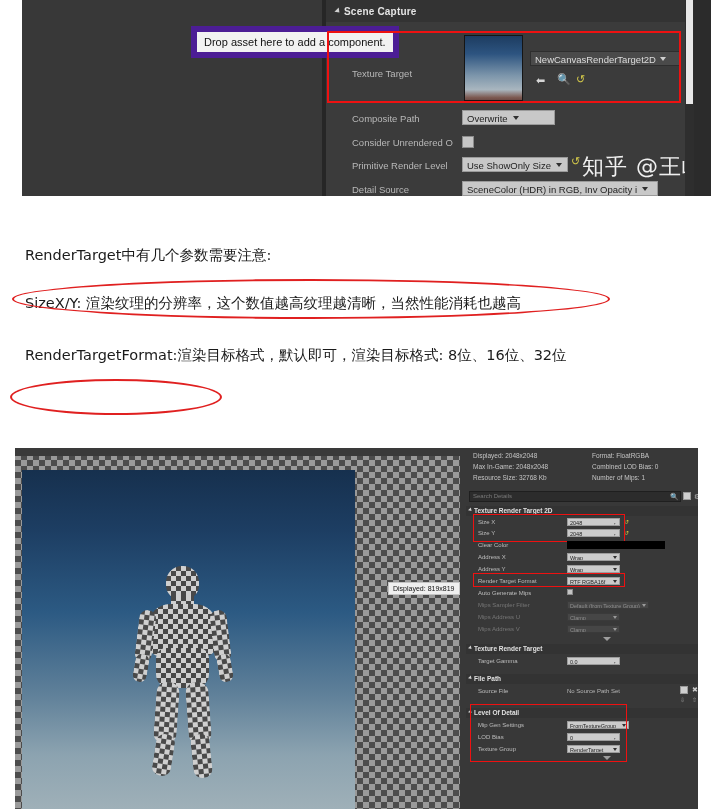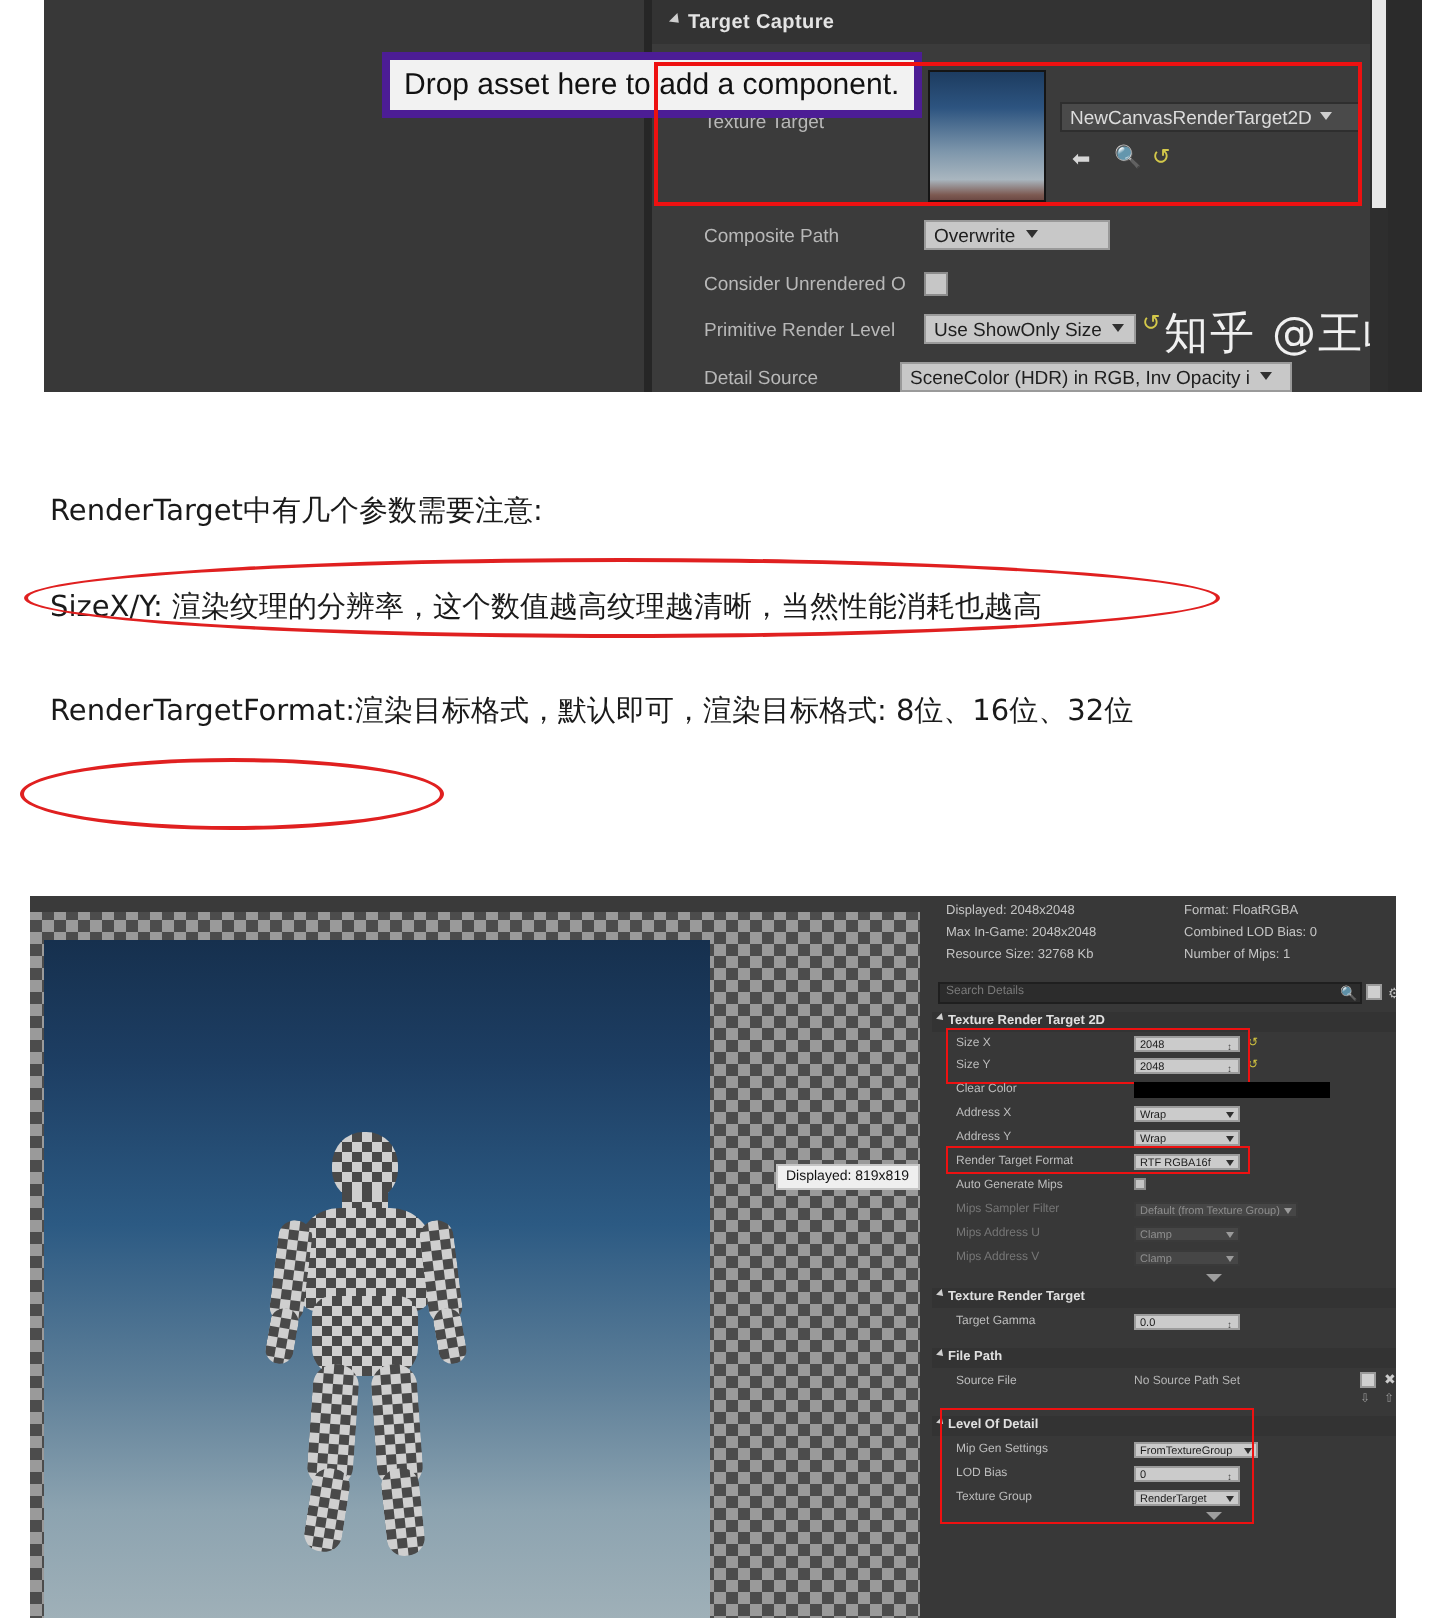--- a/index.html
+++ b/index.html
@@ -74,22 +74,22 @@
     border-left:3.5px solid transparent;border-right:3.5px solid transparent;
     border-top:4px solid #303030; margin-left:5px; vertical-align:2px;
   }
   .checkbox-sq{
     position:absolute; width:12px;height:12px;background:#c6c6c6;
     border:1px solid #8c8c8c; box-sizing:border-box;
   }
 
   .tooltip-box{
     position:absolute; background:#f2f2f2; color:#111;
-    font-size:15px; padding:4px 7px; white-space:nowrap;
-    border:4px solid #4c1d95;
+    font-size:11px; padding:4px 7px; white-space:nowrap;
+    border:6px solid #4c1d95;
   }
 
   .tgt-thumb{
     position:absolute; width:59px;height:66px;
     background:linear-gradient(to bottom,#1d3c60 0%,#2d5480 28%,#7d96ab 62%,#a9b6bf 84%,#7d5a52 96%,#6d4a44 100%);
     border:1px solid #151515; box-sizing:border-box;
   }
   .asset-combo{
     position:absolute; background:#4a4a4a; color:#dcdcdc;
     font-size:9.5px; height:15px;line-height:15px; padding:0 4px;
@@ -248,24 +248,24 @@
 <body>
 
 <div id="top-shot">
   <div class="ue-bg"></div>
   <div class="ue-leftpane"></div>
   <div class="ue-split"></div>
   <div class="ue-rightpane"></div>
 
   <div class="cat-row-bg" style="left:326px;top:0px;width:359px;height:22px;"></div>
   <div class="cat-header" style="left:336px;top:6px;">
-    <span class="cat-arrow"></span><span>Target Capture</span>
-  </div>
-
-  <div class="prop-label" style="left:352px;top:56px;">Texture Target</div>
+    <span class="cat-arrow"></span><span>Scene Capture</span>
+  </div>
+
+  <div class="prop-label" style="left:352px;top:68px;">Texture Target</div>
   <div class="tgt-thumb" style="left:464px;top:35px;"></div>
   <div class="asset-combo" style="left:530px;top:51px;width:150px;">
     <span>NewCanvasRenderTarget2D</span><span class="caret"></span>
   </div>
   <div class="mini-icon" style="left:536px;top:75px;">⬅</div>
   <div class="mini-icon" style="left:557px;top:74px;">🔍</div>
   <div class="mini-icon yellow" style="left:576px;top:74px;">↺</div>
 
   <div class="tooltip-box" style="left:191px;top:26px;">Drop asset here to add a component.</div>
 
@@ -278,21 +278,21 @@
 
   <div class="prop-label" style="left:352px;top:137px;">Consider Unrendered O</div>
   <div class="checkbox-sq" style="left:462px;top:136px;"></div>
 
   <div class="prop-label" style="left:352px;top:160px;">Primitive Render Level</div>
   <div class="combo" style="left:462px;top:157px;width:106px;">
     <span>Use ShowOnly Size</span><span class="caret"></span>
   </div>
 
   <div class="prop-label" style="left:352px;top:184px;">Detail Source</div>
-  <div class="combo" style="left:450px;top:181px;width:196px;">
+  <div class="combo" style="left:462px;top:181px;width:196px;">
     <span>SceneColor (HDR) in RGB, Inv Opacity i</span><span class="caret"></span>
   </div>
 
   <div class="watermark-flag" style="left:571px;top:155px;">↺</div>
   <div class="watermark" style="left:582px;top:152px;">知乎 @王崎</div>
 
   <div class="ue-scroll-track"></div>
   <div class="ue-scroll-thumb"></div>
   <div class="ue-farright"></div>
 </div>

